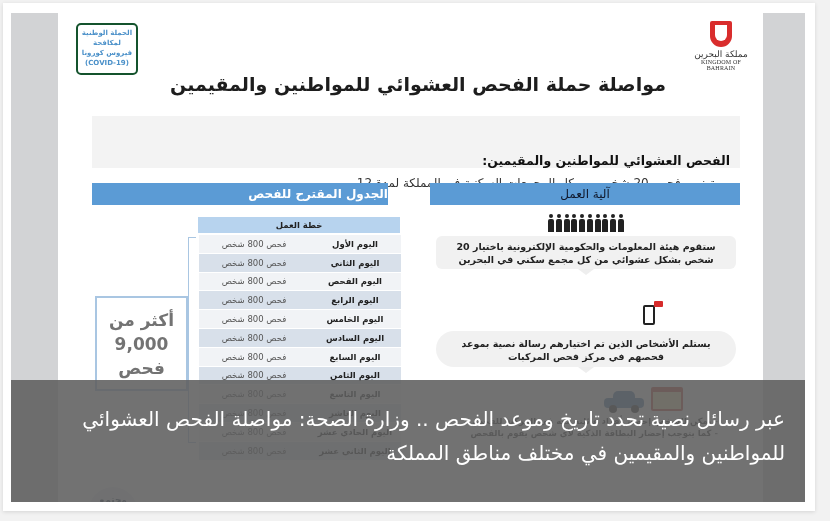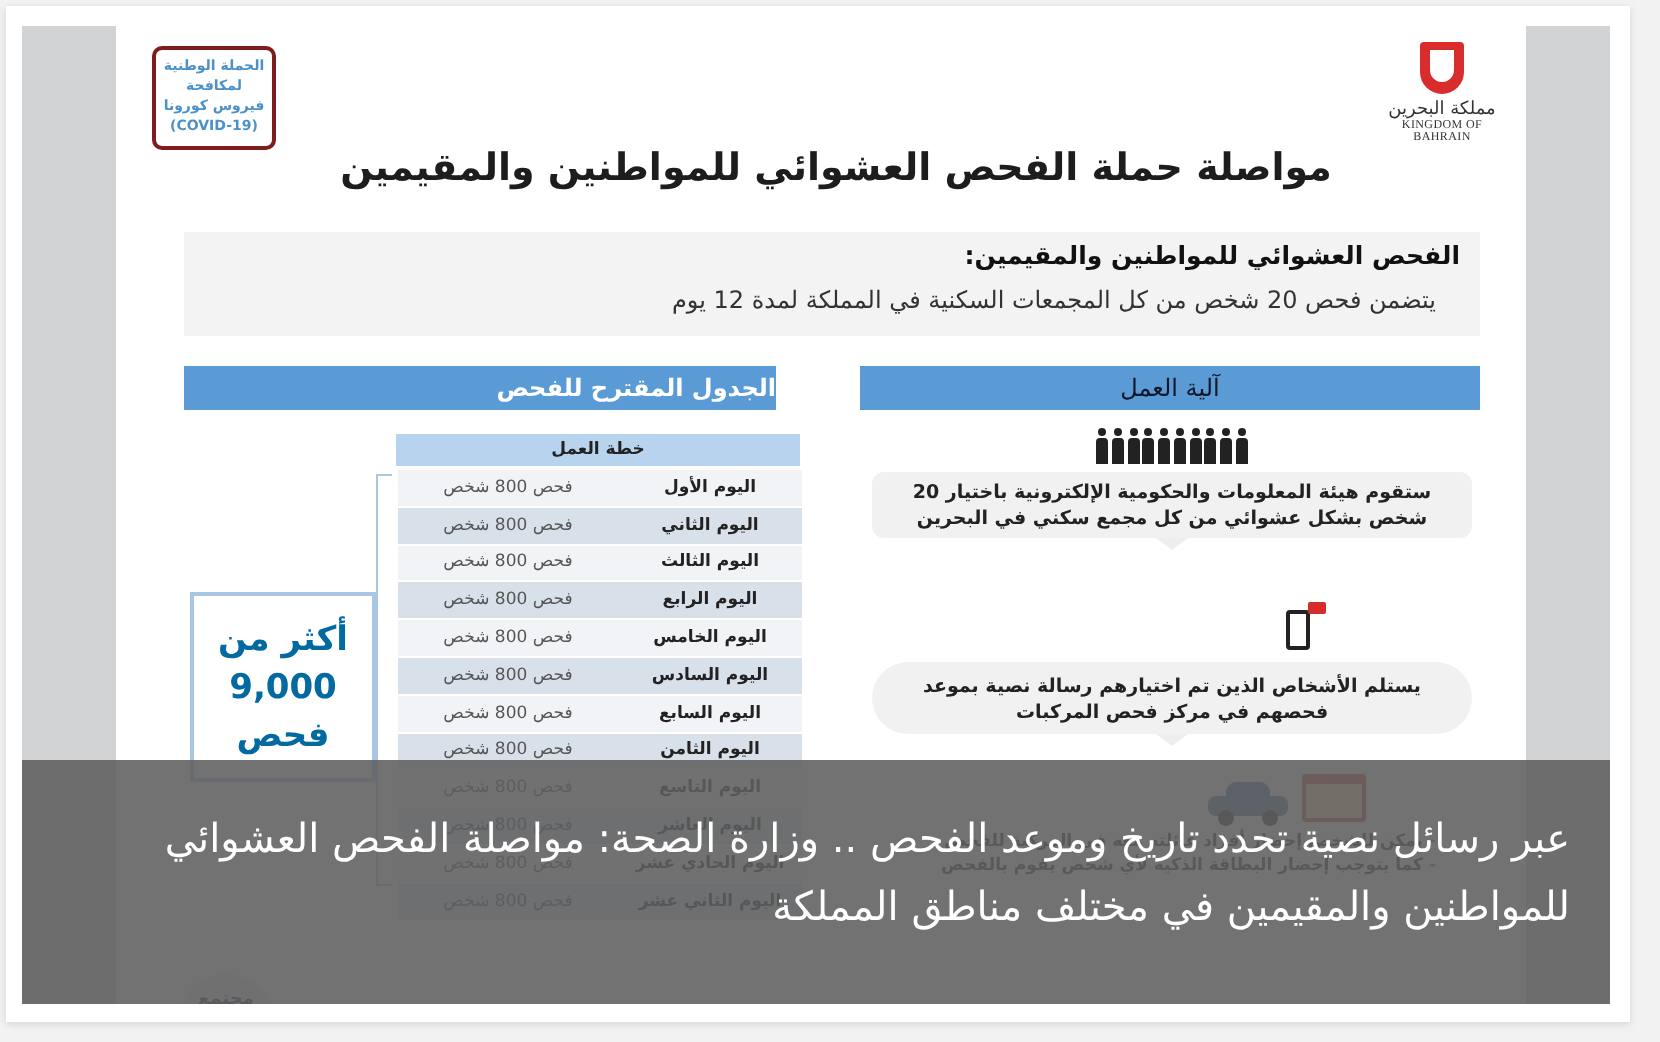--- a/index.html
+++ b/index.html
@@ -15,21 +15,21 @@
       background: #d2d3d5; overflow: hidden;
     }
     .slide {
       position: absolute; left: 47px; top: 0; width: 705px; height: 489px;
       background: #ffffff;
     }
 
     
     .covid-badge {
       position: absolute; left: 18px; top: 10px; width: 62px; height: 52px;
-      border: 2px solid #7f1d1d; border-radius: 5px; color: #4a90c9;
+      border: 2px solid #14532d; border-radius: 5px; color: #4a90c9;
       font-size: 7px; line-height: 10px; text-align: center; padding-top: 3px; font-weight: bold;
       direction: rtl;
     }
     .bahrain-logo { position: absolute; left: 628px; top: 8px; width: 70px; height: 60px; text-align: center; }
     .bahrain-logo .shield {
       width: 22px; height: 26px; margin: 0 auto; background: #d92d2d;
       border-radius: 2px 2px 11px 11px; position: relative;
     }
     .bahrain-logo .shield::before {
       content: ""; position: absolute; left: 5px; top: 4px; width: 12px; height: 16px;
@@ -40,21 +40,21 @@
 
     .main-title {
       position: absolute; left: 100px; top: 60px; width: 520px; text-align: center;
       font-size: 19px; font-weight: bold; color: #1d1d1d; direction: rtl;
     }
 
     .intro-box {
       position: absolute; left: 34px; top: 103px; width: 648px; height: 52px;
       background: #f3f3f3; direction: rtl; padding: 4px 10px;
     }
-    .intro-box .h { font-size: 12.5px; font-weight: bold; color: #111; }
+    .intro-box .h { font-size: 12.5px; font-weight: bold; color: #111; margin-top: 33px; }
     .intro-box .p { font-size: 12px; color: #333; margin-top: 8px; padding-right: 12px; }
 
     
     .sched-header {
       position: absolute; left: 34px; top: 170px; width: 296px; height: 22px;
       background: #5b9bd5; color: #fff; font-size: 12px; line-height: 22px;
       font-weight: bold; direction: rtl;
     }
     .plan-header {
       position: absolute; left: 140px; top: 204px; width: 202px; height: 16px;
@@ -66,21 +66,21 @@
       border-left: 1px solid #a9c6e2; border-top: 1px solid #a9c6e2; border-bottom: 1px solid #a9c6e2;
     }
     .plan-table { position: absolute; left: 141px; top: 221px; width: 202px; border-collapse: separate; border-spacing: 0 1px; direction: rtl; }
     .plan-table td { height: 17.8px; font-size: 8.5px; text-align: center; }
     .plan-table td.day { width: 92px; color: #222; font-weight: bold; }
     .plan-table td.count { width: 110px; color: #555; }
     .plan-table tr:nth-child(odd) td { background: #f1f3f6; }
     .plan-table tr:nth-child(even) td { background: #d8e0ea; }
     .total-box {
       position: absolute; left: 37px; top: 283px; width: 93px; height: 95px;
-      border: 2px solid #a9c6e2; color: #0369a1; text-align: center; font-weight: bold; direction: rtl;
+      border: 2px solid #a9c6e2; color: #737373; text-align: center; font-weight: bold; direction: rtl;
       padding-top: 10px;
     }
     .total-box div { font-size: 17px; line-height: 24px; }
 
     
     .mech-header {
       position: absolute; left: 372px; top: 170px; width: 310px; height: 22px;
       background: #5b9bd5; color: #0f172a; text-align: center; font-size: 12px; line-height: 22px;
       font-weight: normal; direction: rtl;
     }
@@ -171,21 +171,21 @@
       <tbody>
         <tr>
             <td class="day">اليوم الأول</td>
             <td class="count">فحص 800 شخص</td>
           </tr>
         <tr>
             <td class="day">اليوم الثاني</td>
             <td class="count">فحص 800 شخص</td>
           </tr>
         <tr>
-            <td class="day">اليوم الثالث</td>
+            <td class="day">اليوم الفحص</td>
             <td class="count">فحص 800 شخص</td>
           </tr>
         <tr>
             <td class="day">اليوم الرابع</td>
             <td class="count">فحص 800 شخص</td>
           </tr>
         <tr>
             <td class="day">اليوم الخامس</td>
             <td class="count">فحص 800 شخص</td>
           </tr>

